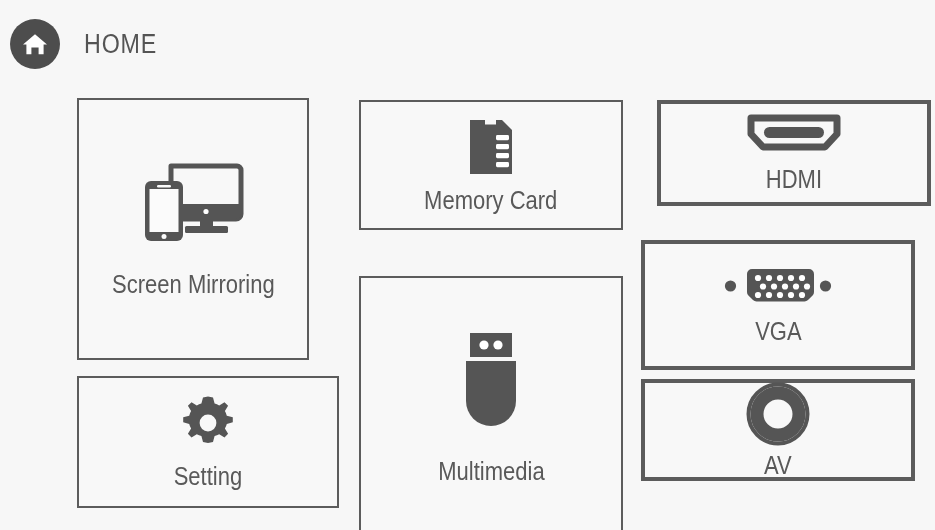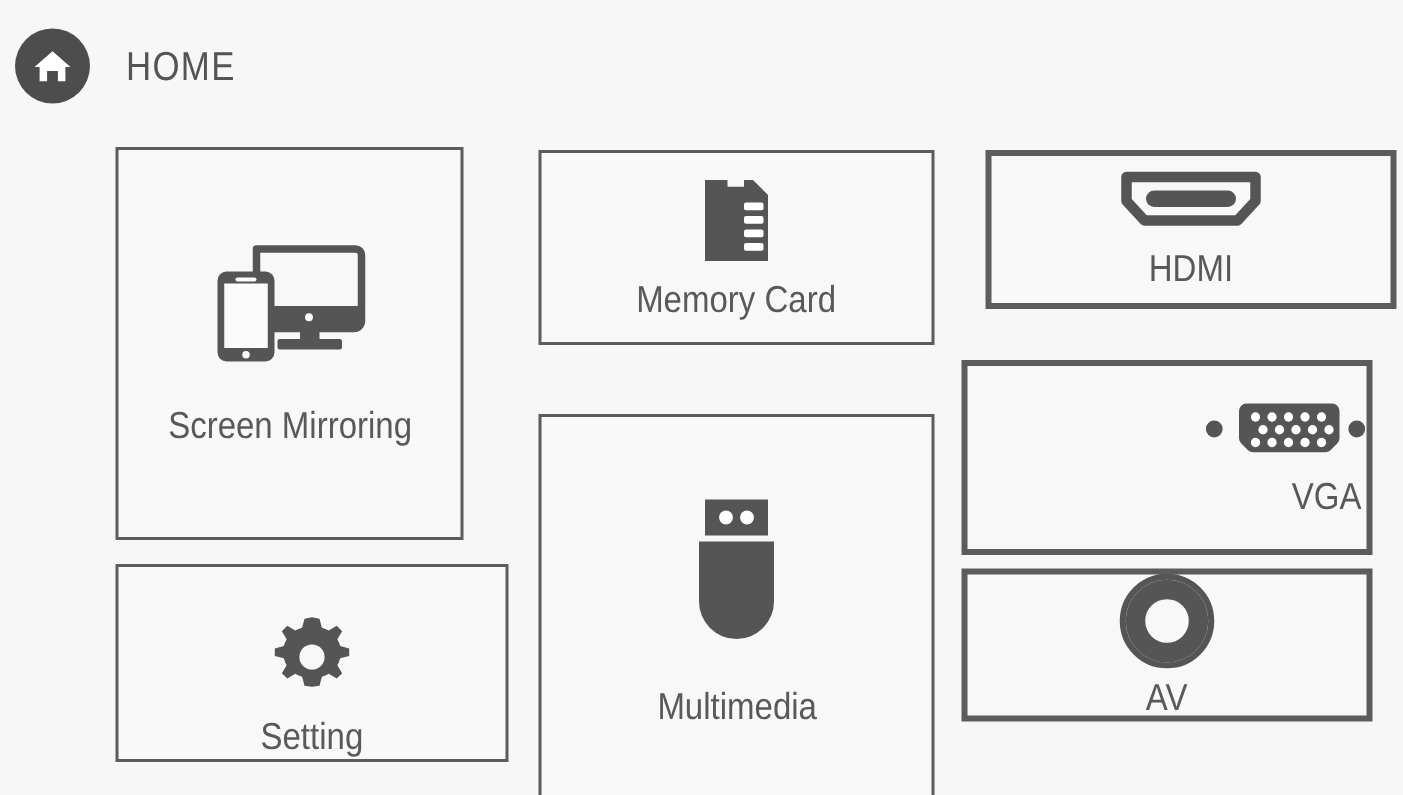--- a/index.html
+++ b/index.html
@@ -77,21 +77,21 @@
   }
 
   
   #tile-screen-mirroring {
     left: 77px;  top: 88px;  width: 232px; height: 262px; margin-top: 10px;
   }
   #tile-screen-mirroring .tile-icon { margin-bottom: 26px; }
   #tile-screen-mirroring .tile-label { font-size: 25px; }
 
   #tile-setting {
-    left: 77px;  top: 376px;  width: 262px; height: 132px; justify-content: flex-end;
+    left: 77px;  top: 376px;  width: 262px; height: 132px;
   }
   #tile-setting .tile-icon { margin-bottom: 10px; }
   #tile-setting .tile-label { font-size: 25px; }
 
   #tile-memory-card {
     left: 359px; top: 100px;  width: 264px; height: 130px;
   }
   #tile-memory-card .tile-icon { margin-bottom: 8px; }
   #tile-memory-card .tile-label { font-size: 25px; }
 
@@ -101,21 +101,21 @@
   #tile-multimedia .tile-icon { margin-bottom: 26px; }
   #tile-multimedia .tile-label { font-size: 25px; }
 
   #tile-hdmi {
     left: 641px; top: 100px;  width: 274px; height: 106px; margin-left: 16px;
   }
   #tile-hdmi .tile-icon { margin-bottom: 12px; }
   #tile-hdmi .tile-label { font-size: 25px; }
 
   #tile-vga {
-    left: 641px; top: 240px;  width: 274px; height: 130px; align-items: flex-end;
+    left: 641px; top: 240px;  width: 274px; height: 130px;
   }
   #tile-vga .tile-icon { margin-bottom: 10px; }
   #tile-vga .tile-label { font-size: 25px; }
 
   #tile-av {
     left: 641px; top: 379px;  width: 274px; height: 102px;
   }
   #tile-av .tile-icon { margin-bottom: 4px; }
   #tile-av .tile-label { font-size: 25px; }
 </style>

